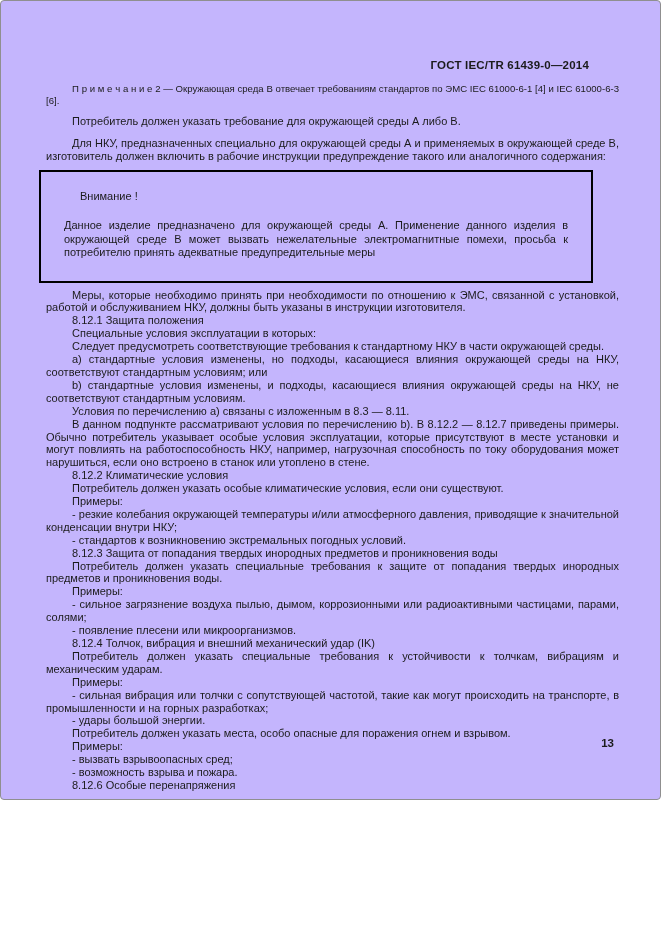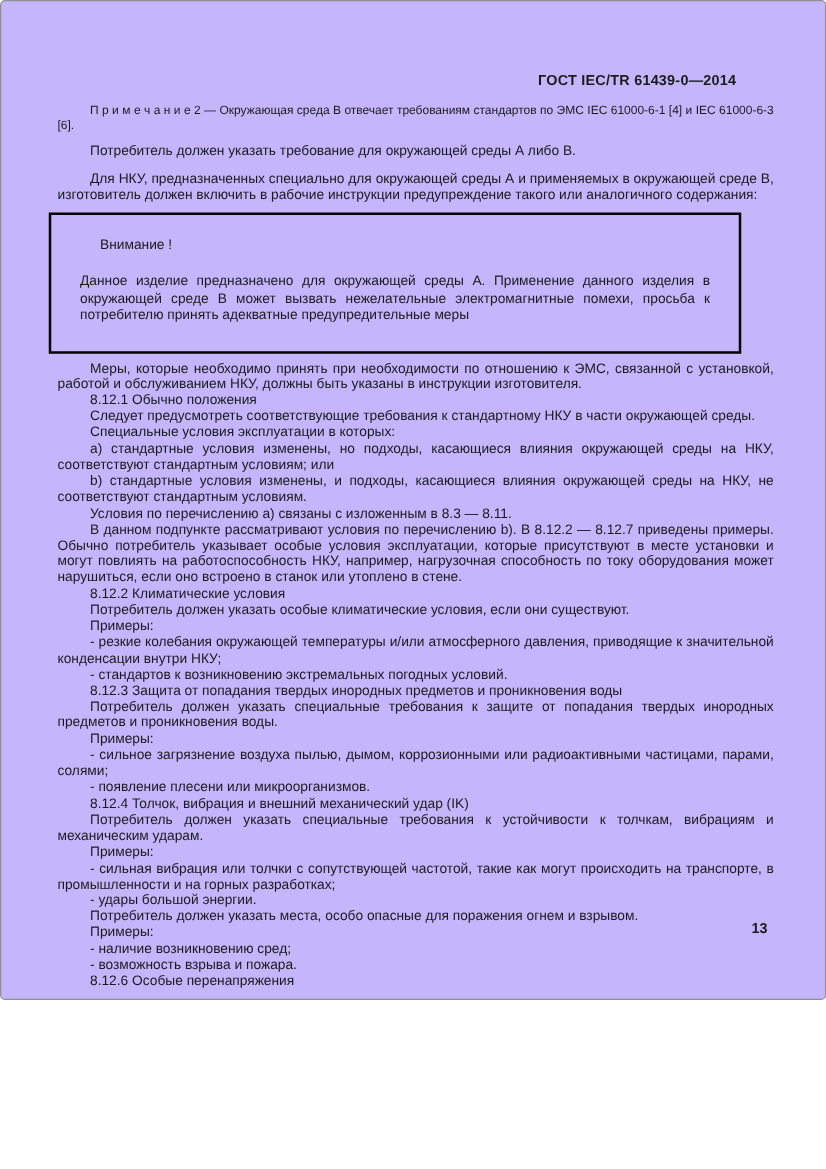--- a/index.html
+++ b/index.html
@@ -86,23 +86,23 @@
     <div class="doc-number">ГОСТ IEC/TR 61439-0—2014</div>
     <div id="blocks">
         <p class="blk note">П р и м е ч а н и е  2 — Окружающая среда В отвечает требованиям стандартов по ЭМС IEC 61000-6-1 [4] и IEC 61000-6-3 [6].</p>
         <p class="blk lead">Потребитель должен указать требование для окружающей среды А либо В.</p>
         <p class="blk para">Для НКУ, предназначенных специально для окружающей среды А и применяемых в окружающей среде В, изготовитель должен включить в рабочие инструкции предупреждение такого или аналогичного содержания:</p>
         <div class="blk box">
           <p>Внимание !</p>
           <p>Данное изделие предназначено для окружающей среды А. Применение данного изделия в окружающей среде В может вызвать нежелательные электромагнитные помехи, просьба к потребителю принять адекватные предупредительные меры</p>
         </div>
         <p class="blk para">Меры, которые необходимо принять при необходимости по отношению к ЭМС, связанной с установкой, работой и обслуживанием НКУ, должны быть указаны в инструкции изготовителя.</p>
-        <p class="blk para">8.12.1 Обычно положения</p>
+        <p class="blk para">8.12.1 Защита положения</p>
+        <p class="blk para">Специальные условия эксплуатации в которых:</p>
         <p class="blk para">Следует предусмотреть соответствующие требования к стандартному НКУ в части окружающей среды.</p>
-        <p class="blk para">Специальные условия эксплуатации в которых:</p>
         <p class="blk para">а) стандартные условия изменены, но подходы, касающиеся влияния окружающей среды на НКУ, соответствуют стандартным условиям; или</p>
         <p class="blk para">b) стандартные условия изменены, и подходы, касающиеся влияния окружающей среды на НКУ, не соответствуют стандартным условиям.</p>
         <p class="blk para">Условия по перечислению а) связаны с изложенным в 8.3 — 8.11.</p>
         <p class="blk para">В данном подпункте рассматривают условия по перечислению b). В 8.12.2 — 8.12.7 приведены примеры. Обычно потребитель указывает особые условия эксплуатации, которые присутствуют в месте установки и могут повлиять на работоспособность НКУ, например, нагрузочная способность по току оборудования может нарушиться, если оно встроено в станок или утоплено в стене.</p>
         <p class="blk para">8.12.2 Климатические условия</p>
         <p class="blk para">Потребитель должен указать особые климатические условия, если они существуют.</p>
         <p class="blk para">Примеры:</p>
         <p class="blk para">- резкие колебания окружающей температуры и/или атмосферного давления, приводящие к значительной конденсации внутри НКУ;</p>
         <p class="blk para">- стандартов к возникновению экстремальных погодных условий.</p>
         <p class="blk para">8.12.3 Защита от попадания твердых инородных предметов и проникновения воды</p>
@@ -110,19 +110,19 @@
         <p class="blk para">Примеры:</p>
         <p class="blk para">- сильное загрязнение воздуха пылью, дымом, коррозионными или радиоактивными частицами, парами, солями;</p>
         <p class="blk para">- появление плесени или микроорганизмов.</p>
         <p class="blk para">8.12.4 Толчок, вибрация и внешний механический удар (IK)</p>
         <p class="blk para">Потребитель должен указать специальные требования к устойчивости к толчкам, вибрациям и механическим ударам.</p>
         <p class="blk para">Примеры:</p>
         <p class="blk para">- сильная вибрация или толчки с сопутствующей частотой, такие как могут происходить на транспорте, в промышленности и на горных разработках;</p>
         <p class="blk para">- удары большой энергии.</p>
         <p class="blk para">Потребитель должен указать места, особо опасные для поражения огнем и взрывом.</p>
         <p class="blk para">Примеры:</p>
-        <p class="blk para">- наличие возникновению сред;</p>
+        <p class="blk para">- вызвать взрывоопасных сред;</p>
         <p class="blk para">- возможность взрыва и пожара.</p>
         <p class="blk para">8.12.6 Особые перенапряжения</p>
       </div>
   </div>
   <div class="page-number">13</div>
 </div>
 
 </body></html>

